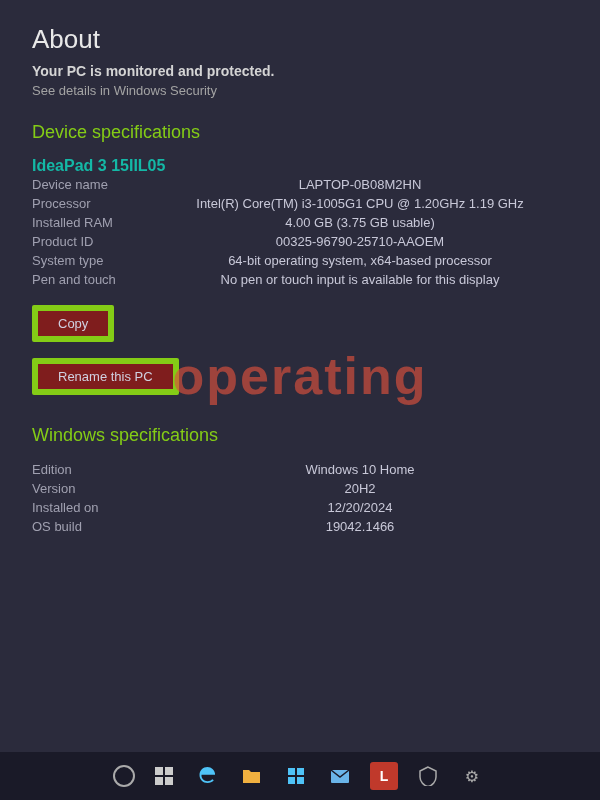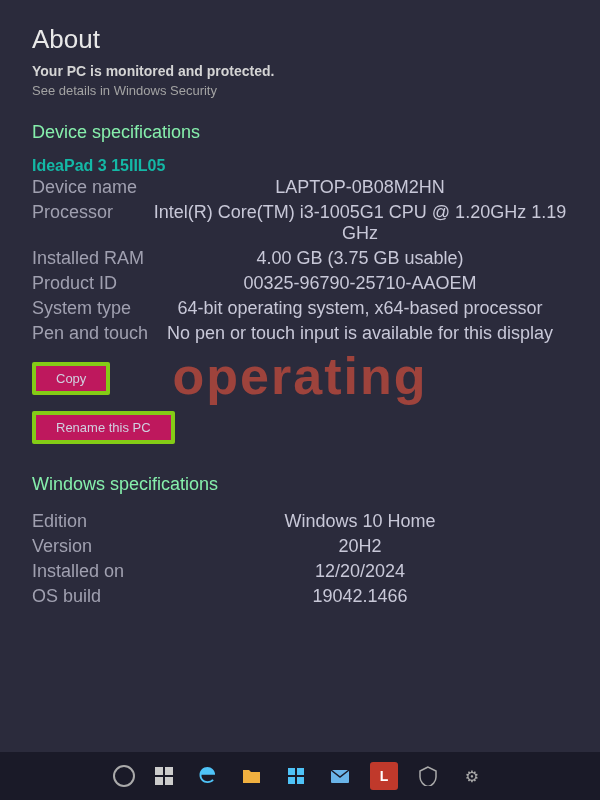--- a/index.html
+++ b/index.html
@@ -63,60 +63,60 @@
       font-size: 13px;
       color: #a3a3a3;
       text-decoration: none;
       margin-bottom: 24px;
       display: block;
     }
 
     .section-title {
       font-size: 18px;
       font-weight: 500;
-      color: #86efac;
+      color: #84cc16;
       margin-bottom: 14px;
       margin-top: 20px;
     }
 
     .device-model {
       font-size: 16px;
       font-weight: 600;
       color: #14b8a6;
       margin-bottom: 0;
     }
 
     .spec-table {
       width: 100%;
       border-collapse: collapse;
       margin-bottom: 16px;
     }
 
     .spec-table tr td {
       padding: 2px 0;
-      font-size: 18px;
+      font-size: 13px;
       vertical-align: top;
     }
 
     .spec-table tr td:first-child {
       color: #a0a0b0;
       width: 120px;
       min-width: 120px;
     }
 
     .spec-table tr td:last-child {
       color: #c8c8d8;
       text-align: center;
     }
 
     .btn {
       display: inline-block;
       padding: 5px 20px;
-      border: 4px solid #84cc16;
-      background: #be185d;
+      border: 6px solid #84cc16;
+      background: #7f1d1d;
       color: #d0d0e0;
       font-size: 13px;
       cursor: pointer;
       border-radius: 2px;
       margin-bottom: 10px;
     }
 
     .copy-btn {
       margin-right: 0;
     }

